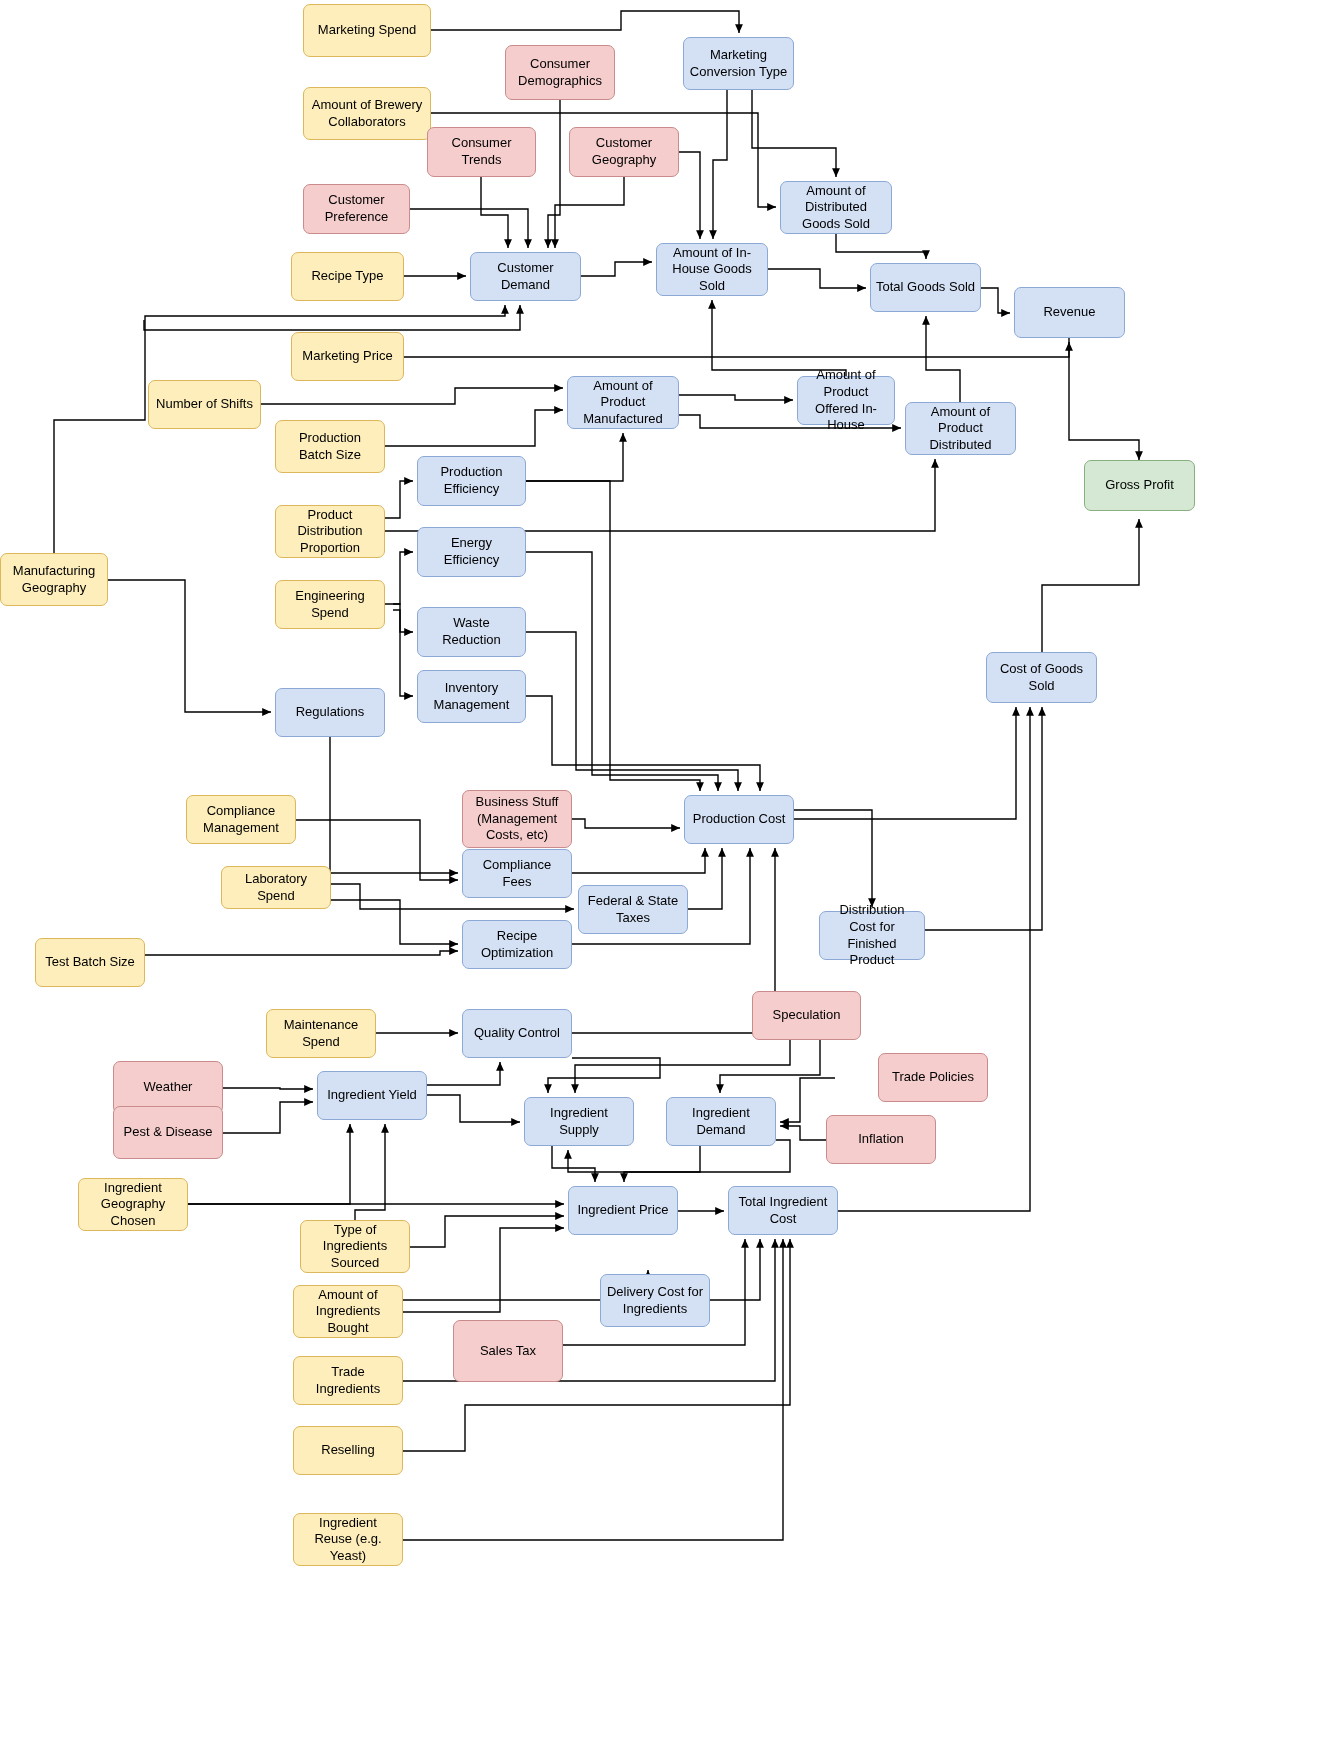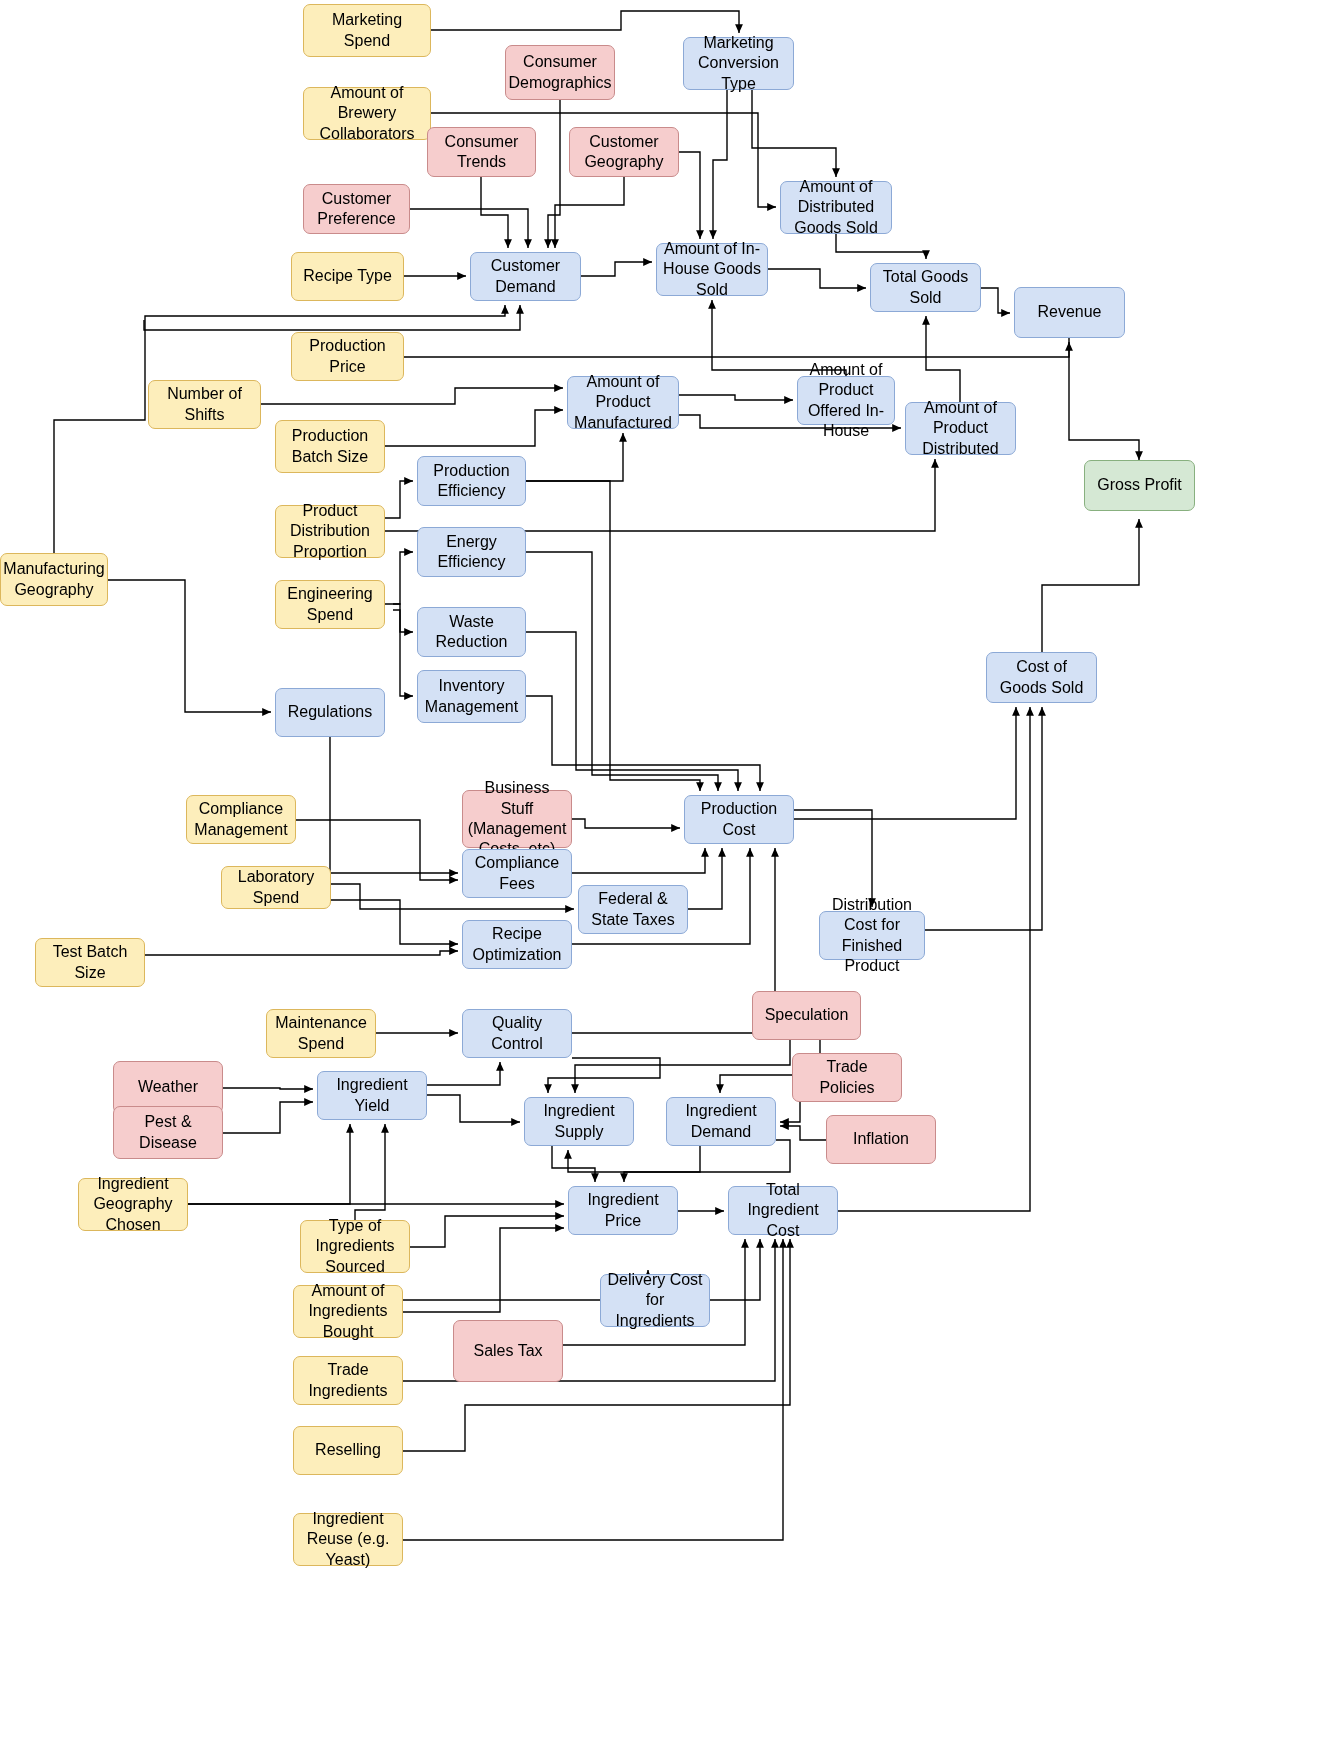--- a/index.html
+++ b/index.html
@@ -27,21 +27,21 @@
   }
   .node {
     position: absolute;
     box-sizing: border-box;
     border-radius: 7px;
     border: 1px solid #999;
     display: flex;
     align-items: center;
     justify-content: center;
     text-align: center;
-    font-size: 16px;
+    font-size: 13px;
     line-height: 1.28;
     color: #000000;
     padding: 2px 5px;
     z-index: 2;
   }
   .node.blue   { background: #d4e1f5; border-color: #8ca9d6; }
   .node.yellow { background: #fdeebb; border-color: #dcb75c; }
   .node.red    { background: #f6cdcd; border-color: #c98b8b; }
   .node.green  { background: #d5e8d4; border-color: #88b07f; }
 </style>
@@ -243,21 +243,21 @@
     <div class="node blue" style="left: 656px; top: 243px; width: 112px; height: 53px;">
       <span>Amount of In-House Goods Sold</span>
     </div>
     <div class="node blue" style="left: 870px; top: 263px; width: 111px; height: 49px;">
       <span>Total Goods Sold</span>
     </div>
     <div class="node blue" style="left: 1014px; top: 287px; width: 111px; height: 51px;">
       <span>Revenue</span>
     </div>
     <div class="node yellow" style="left: 291px; top: 332px; width: 113px; height: 49px;">
-      <span>Production Price</span>
+      <span>Marketing Price</span>
     </div>
     <div class="node yellow" style="left: 148px; top: 380px; width: 113px; height: 49px;">
       <span>Number of Shifts</span>
     </div>
     <div class="node blue" style="left: 567px; top: 376px; width: 112px; height: 53px;">
       <span>Amount of Product Manufactured</span>
     </div>
     <div class="node blue" style="left: 797px; top: 376px; width: 98px; height: 49px;">
       <span>Amount of Product Offered In-House</span>
     </div>
@@ -329,21 +329,21 @@
     </div>
     <div class="node yellow" style="left: 266px; top: 1009px; width: 110px; height: 49px;">
       <span>Maintenance Spend</span>
     </div>
     <div class="node blue" style="left: 462px; top: 1009px; width: 110px; height: 49px;">
       <span>Quality Control</span>
     </div>
     <div class="node red" style="left: 113px; top: 1061px; width: 110px; height: 53px;">
       <span>Weather</span>
     </div>
-    <div class="node red" style="left: 792px; top: 1053px; width: 110px; height: 49px;">
+    <div class="node red" style="left: 878px; top: 1053px; width: 110px; height: 49px;">
       <span>Trade Policies</span>
     </div>
     <div class="node blue" style="left: 317px; top: 1071px; width: 110px; height: 49px;">
       <span>Ingredient Yield</span>
     </div>
     <div class="node blue" style="left: 524px; top: 1097px; width: 110px; height: 49px;">
       <span>Ingredient Supply</span>
     </div>
     <div class="node blue" style="left: 666px; top: 1097px; width: 110px; height: 49px;">
       <span>Ingredient Demand</span>

